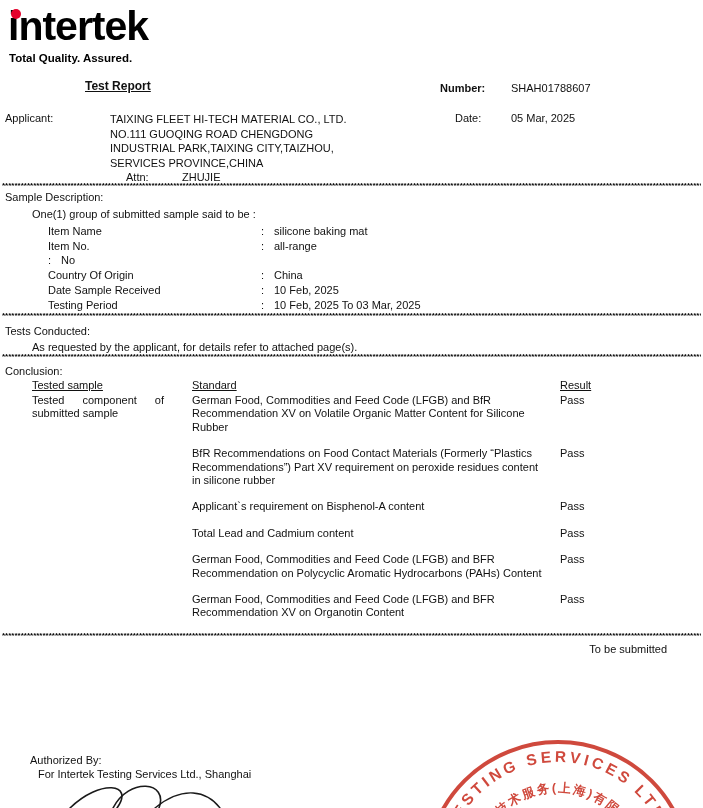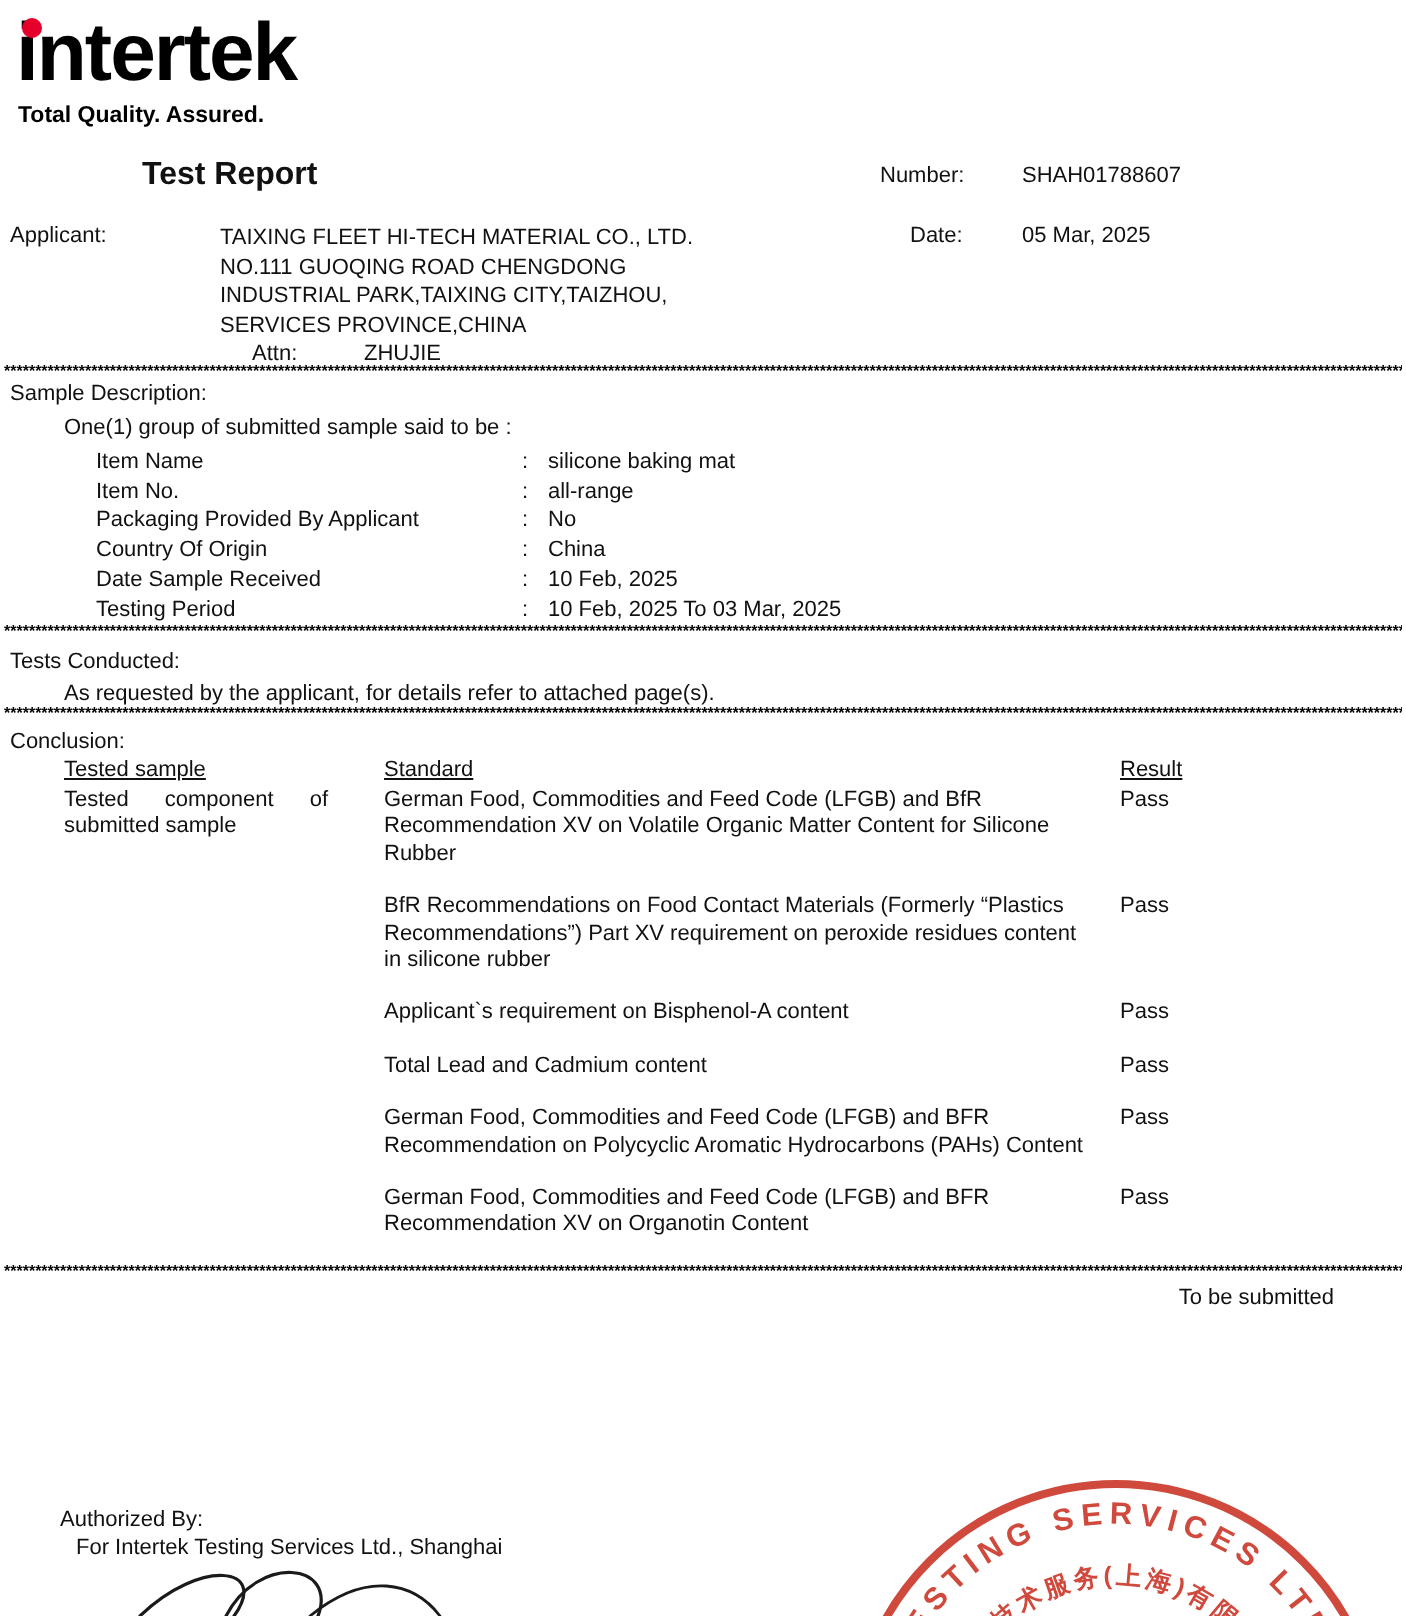--- a/index.html
+++ b/index.html
@@ -22,23 +22,23 @@
     font-size: 41px; font-weight: bold; letter-spacing: -1px;
     color: #000; line-height: 1;
   }
   .logo-dot {
     position: absolute; left: 3px; top: 3px;
     width: 10px; height: 10px; border-radius: 50%;
     background: #e4002b;
   }
   .tagline { left: 9px; top: 52px; font-size: 11.5px; font-weight: bold; color: #000; }
 
-  .title { left: 71px; top: 79px; font-size: 16px; font-weight: bold; }
-
-  .number-label { left: 440px; top: 82px; }
+  .title { left: 85px; top: 79px; font-size: 12px; font-weight: bold; text-decoration: underline; }
+
+  .number-label { left: 440px; top: 82px; font-weight: bold; }
   .number-value { left: 511px; top: 82px; }
   .date-label   { left: 455px; top: 112px; }
   .date-value   { left: 511px; top: 112px; }
 
   .applicant-label { left: 5px; top: 112px; }
   .applicant-block { left: 110px; top: 112px; width: 330px; line-height: 14.6px; }
   .attn-row { display: flex; margin-left: 16px; }
   .attn-label { width: 56px; }
 
   .sep {
@@ -116,21 +116,20 @@
       <div class="f-label">Item Name</div>
       <div class="f-colon">:</div>
       <div class="f-value">silicone baking mat</div>
     </div>
     <div class="field-row">
       <div class="f-label">Item No.</div>
       <div class="f-colon">:</div>
       <div class="f-value">all-range</div>
     </div>
     <div class="field-row">
-      <div class="f-label">Packaging Provided By Applicant</div>
       <div class="f-colon">:</div>
       <div class="f-value">No</div>
     </div>
     <div class="field-row">
       <div class="f-label">Country Of Origin</div>
       <div class="f-colon">:</div>
       <div class="f-value">China</div>
     </div>
     <div class="field-row">
       <div class="f-label">Date Sample Received</div>

